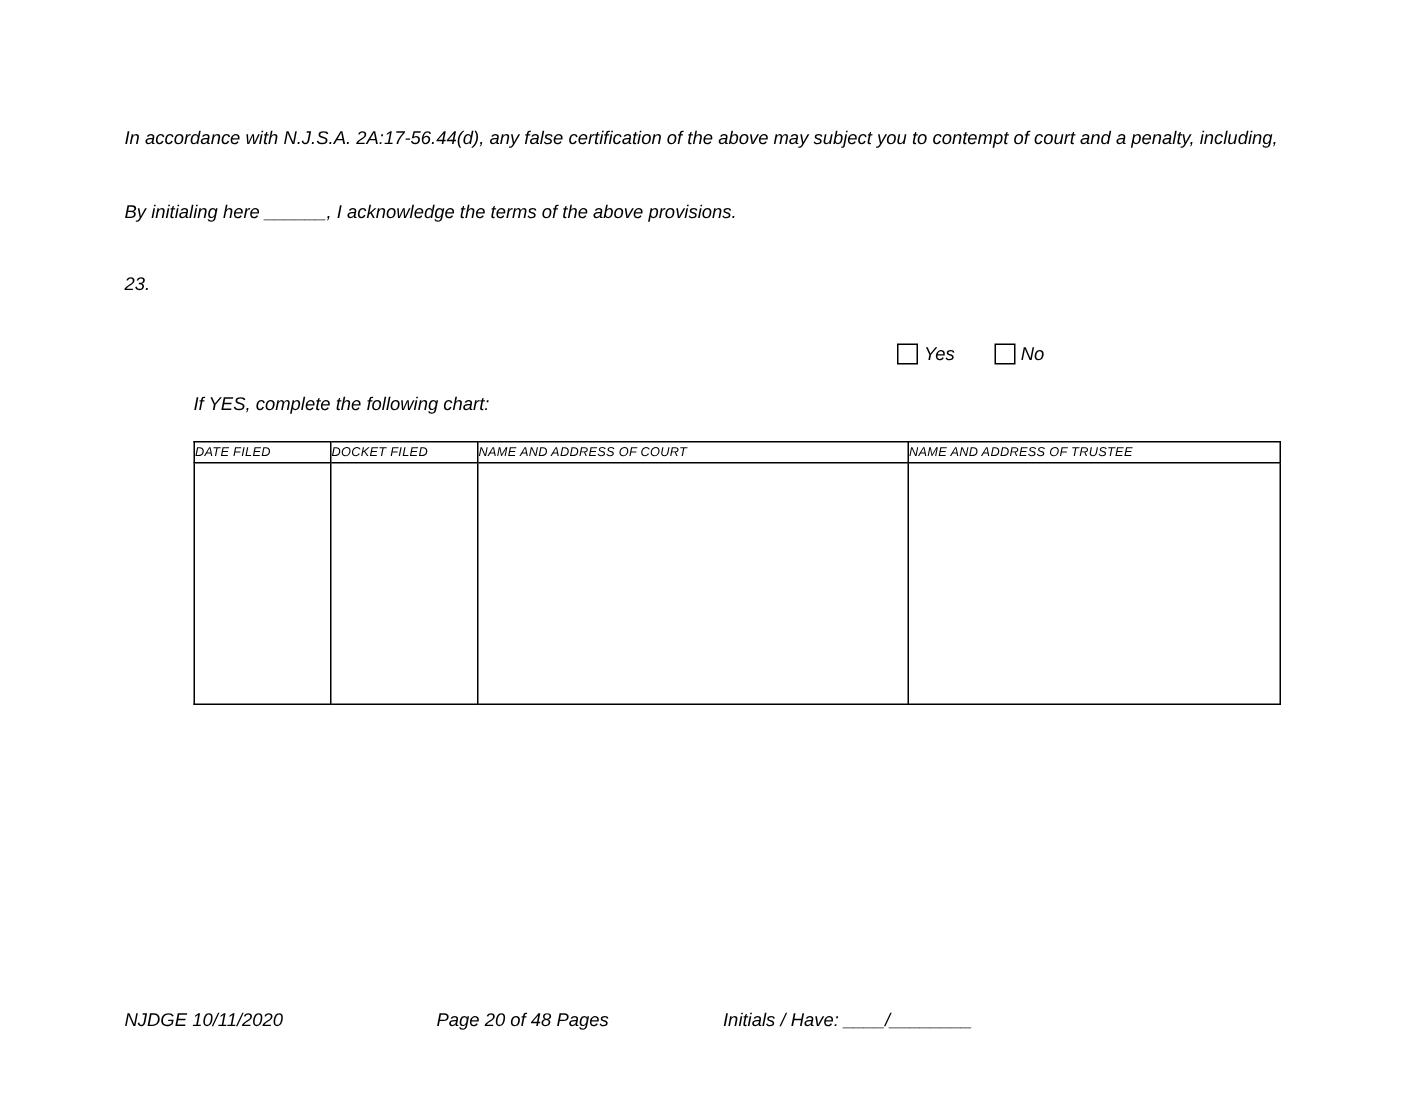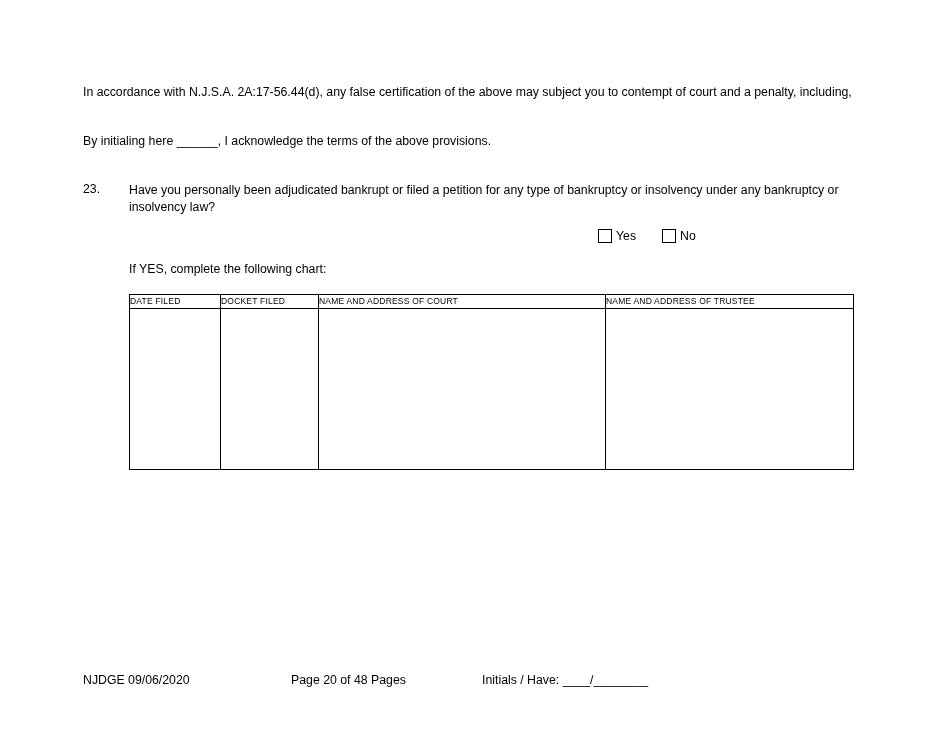--- a/index.html
+++ b/index.html
@@ -13,20 +13,21 @@
     font-family: "Liberation Sans", sans-serif;
     color: #000000;
     position: relative;
     overflow: hidden;
   }
   .page {
     position: absolute;
     left: 0; top: 0;
     width: 950px;
     height: 733px;
+    font-style: italic;
   }
 
   
   .intro-para {
     position: absolute;
     left: 83px;
     top: 84px;
     width: 782px;
     font-size: 12.3px;
     line-height: 17px;
@@ -156,24 +157,20 @@
 
 <div class="page">
 
   <div class="intro-para">
     <span>In accordance with N.J.S.A. 2A:17-56.44(d), any false certification of the above may subject you to contempt of court and a penalty, including,</span>
   </div>
 
   <div class="initial-para">By initialing here ______, I acknowledge the terms of the above provisions.</div>
 
   <div class="q-number">23.</div>
-  <div class="q-text">
-    <span>Have you personally been adjudicated bankrupt or filed a petition for any type of bankruptcy or insolvency under any bankruptcy or</span>
-    <span class="l2">insolvency law?</span>
-  </div>
 
   <div class="yesno">
     <span class="checkbox"></span>
     <span class="yesno-label">Yes</span>
     <span class="gap"></span>
     <span class="checkbox"></span>
     <span class="yesno-label">No</span>
   </div>
 
   <div class="if-yes">If YES, complete the following chart:</div>
@@ -197,18 +194,18 @@
       <tr>
         <td></td>
         <td></td>
         <td></td>
         <td></td>
       </tr>
     </tbody>
   </table>
 
   <div class="footer">
-    <span class="f-left">NJDGE 09/06/2020</span>
+    <span class="f-left">NJDGE 10/11/2020</span>
     <span class="f-center">Page 20 of 48 Pages</span>
     <span class="f-right">Initials / Have: ____/________</span>
   </div>
 
 </div>
 
 </body></html>

